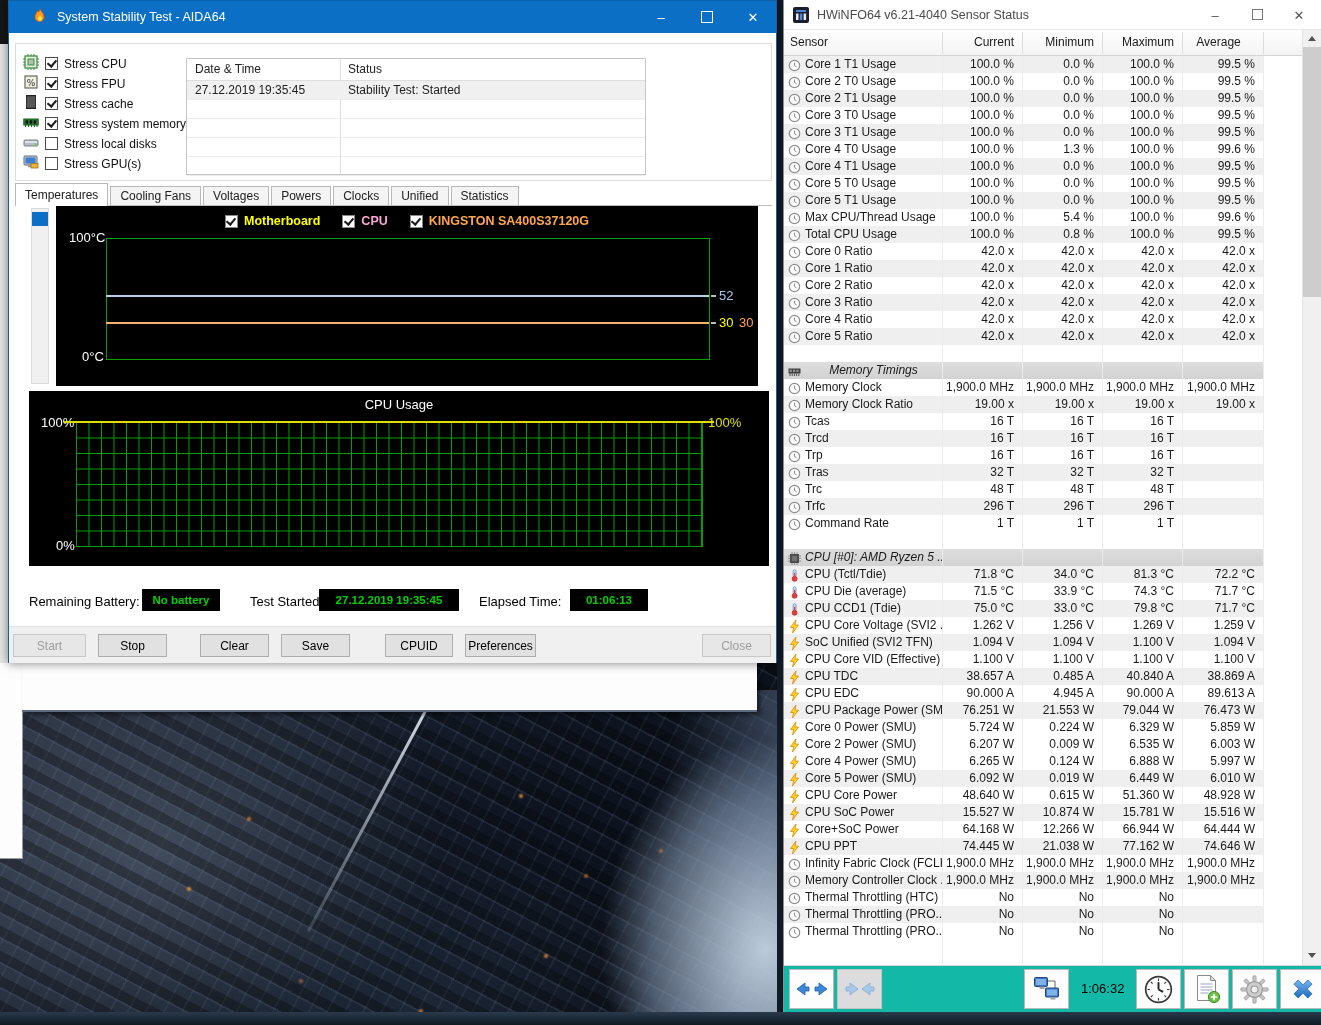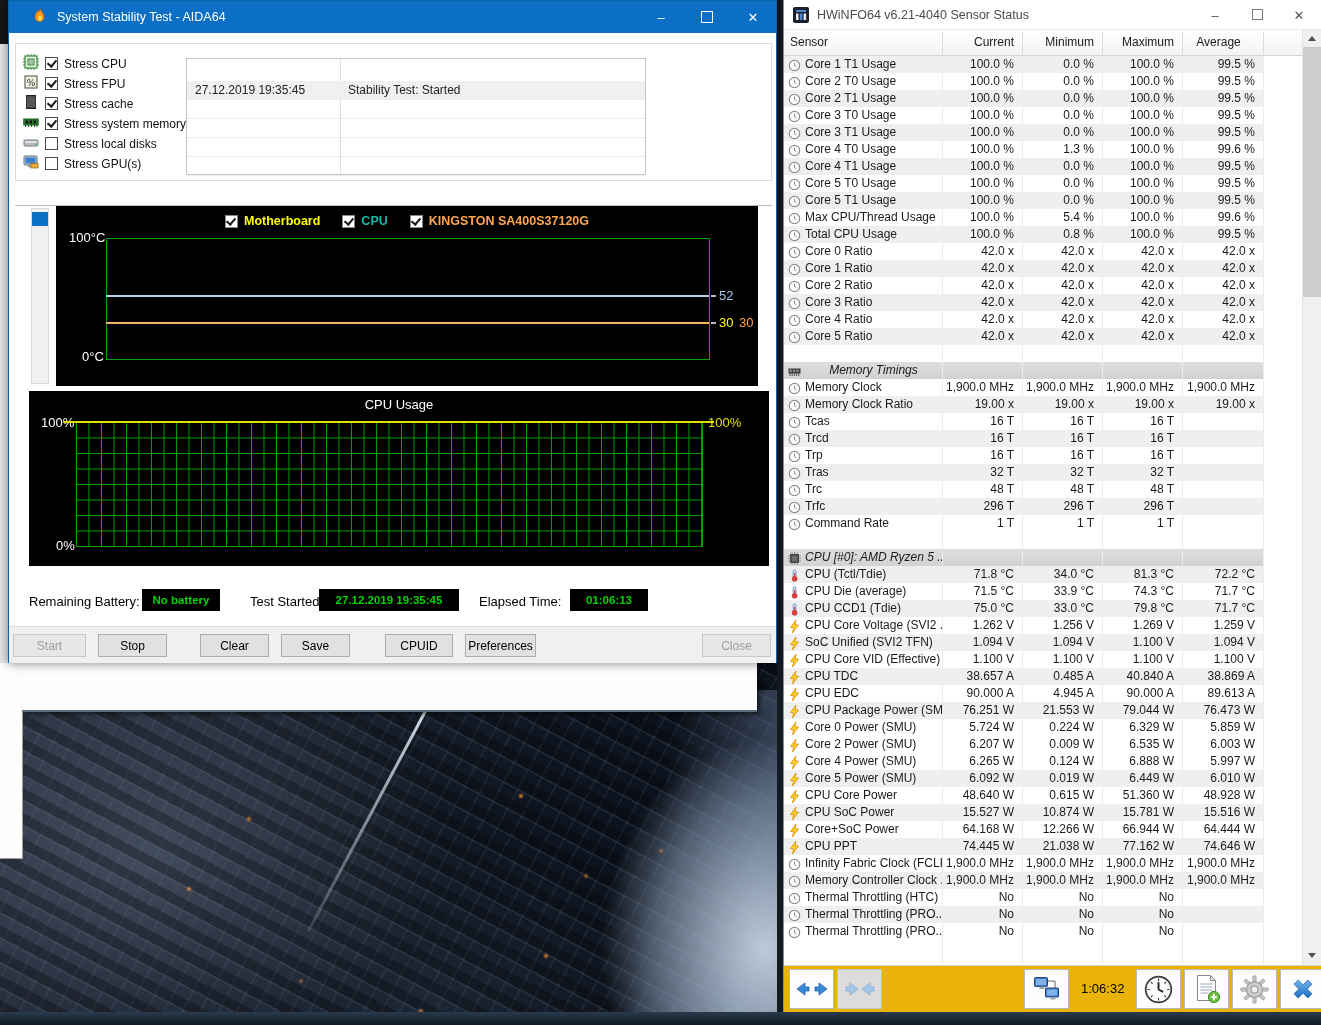--- a/index.html
+++ b/index.html
@@ -105,21 +105,21 @@
   .sval{position:absolute;top:1px;font-size:12px;color:#1a1a1a;text-align:right;padding-right:8px;box-sizing:border-box;white-space:nowrap;}
   .colline{position:absolute;top:0;width:1px;height:909px;background:#ececec;z-index:3;}
   .extrastrip{position:absolute;left:479px;top:0;width:39px;height:909px;background:#fff;border-left:1px solid #ececec;z-index:2;}
   
   .h-scroll{left:518px;top:30px;width:19px;height:935px;background:#f0f0f0;border-left:1px solid #e2e2e2;box-sizing:border-box;}
   .h-scroll .arrowbox{position:absolute;left:0;width:18px;height:17px;display:flex;align-items:center;justify-content:center;}
   .tri-up{width:0;height:0;border-left:4px solid transparent;border-right:4px solid transparent;border-bottom:5px solid #505050;}
   .tri-down{width:0;height:0;border-left:4px solid transparent;border-right:4px solid transparent;border-top:5px solid #505050;}
   .h-scroll .handle{position:absolute;left:0;top:17px;width:18px;height:250px;background:#cdcdcd;}
   
-  .h-toolbar{left:0;top:965px;width:538px;height:47px;background:#eab308;border-top:1px solid #d5d5d5;box-sizing:border-box;}
+  .h-toolbar{left:0;top:965px;width:538px;height:47px;background:#14b8a6;border-top:1px solid #d5d5d5;box-sizing:border-box;}
   .tbtn{position:absolute;top:3px;width:45px;height:40px;background:#fdfdfd;border:1px solid #b9b9b9;display:flex;align-items:center;justify-content:center;box-sizing:border-box;}
   .tbtn.pressed{background:#dcdcdc;border-color:#c4c4c4;}
   .t-time{position:absolute;top:15px;font-size:13px;color:#000;}
 </style>
 </head>
 <body>
 
 <div id="wallpaper" class="abs">
   <div class="abs wp-city"></div>
   <div class="abs wp-ice"></div>
@@ -203,47 +203,60 @@
             <rect x="5" y="11.6" width="5" height="1.6" fill="#8a9097"></rect>
             <rect x="8" y="9.5" width="7" height="4.5" fill="#e8b23a" stroke="#9a7316" stroke-width="0.8"></rect>
           </svg></span>
         <span class="cb"></span>
         <span class="stress-label">Stress GPU(s)</span>
       </div>
     </div>
 
   <div class="abs logtable">
     <div class="log-vline"></div>
+    <div class="log-header">
+      <span style="left:8px">Date &amp; Time</span>
+      <span style="left:161px">Status</span>
+    </div>
     <div id="logRows">
         <div class="log-row filled" style="top: 22px;">
           <span style="left: 8px;">27.12.2019 19:35:45</span>
           <span style="left: 161px;">Stability Test: Started</span>
         </div>
         <div class="log-row" style="top: 41px;"></div>
         <div class="log-row" style="top: 60px;"></div>
         <div class="log-row" style="top: 79px;"></div>
         <div class="log-row" style="top: 98px;"></div>
       </div>
   </div>
 
+  <div class="abs tabs" id="tabStrip">
+      <div class="tab active">Temperatures</div>
+      <div class="tab">Cooling Fans</div>
+      <div class="tab">Voltages</div>
+      <div class="tab">Powers</div>
+      <div class="tab">Clocks</div>
+      <div class="tab">Unified</div>
+      <div class="tab">Statistics</div>
+    </div>
   <div class="abs tabpage-line"></div>
 
   <div class="abs vscroll">
     <div class="handle"></div>
   </div>
 
   <div id="tempPanel" class="abs gpanel">
     <div class="legend" id="tempLegend">
         <div class="legend-item">
           <span class="cb checked"></span>
           <span class="legend-label" style="color: rgb(255, 255, 0);">Motherboard</span>
         </div>
         <div class="legend-item">
           <span class="cb checked"></span>
-          <span class="legend-label" style="color: #14b8a6;">CPU</span>
+          <span class="legend-label" style="color: #f9a8d4;">CPU</span>
         </div>
         <div class="legend-item">
           <span class="cb checked"></span>
           <span class="legend-label" style="color: rgb(255, 166, 77);">KINGSTON SA400S37120G</span>
         </div>
       </div>
     <span class="axis-label" style="left:13px;top:24px">100°C</span>
     <span class="axis-label" style="left:26px;top:143px">0°C</span>
     <div class="grid" style="left:50px;top:32px;width:603px;height:121px" id="tempGrid"></div>
     <div id="tempSeries">

